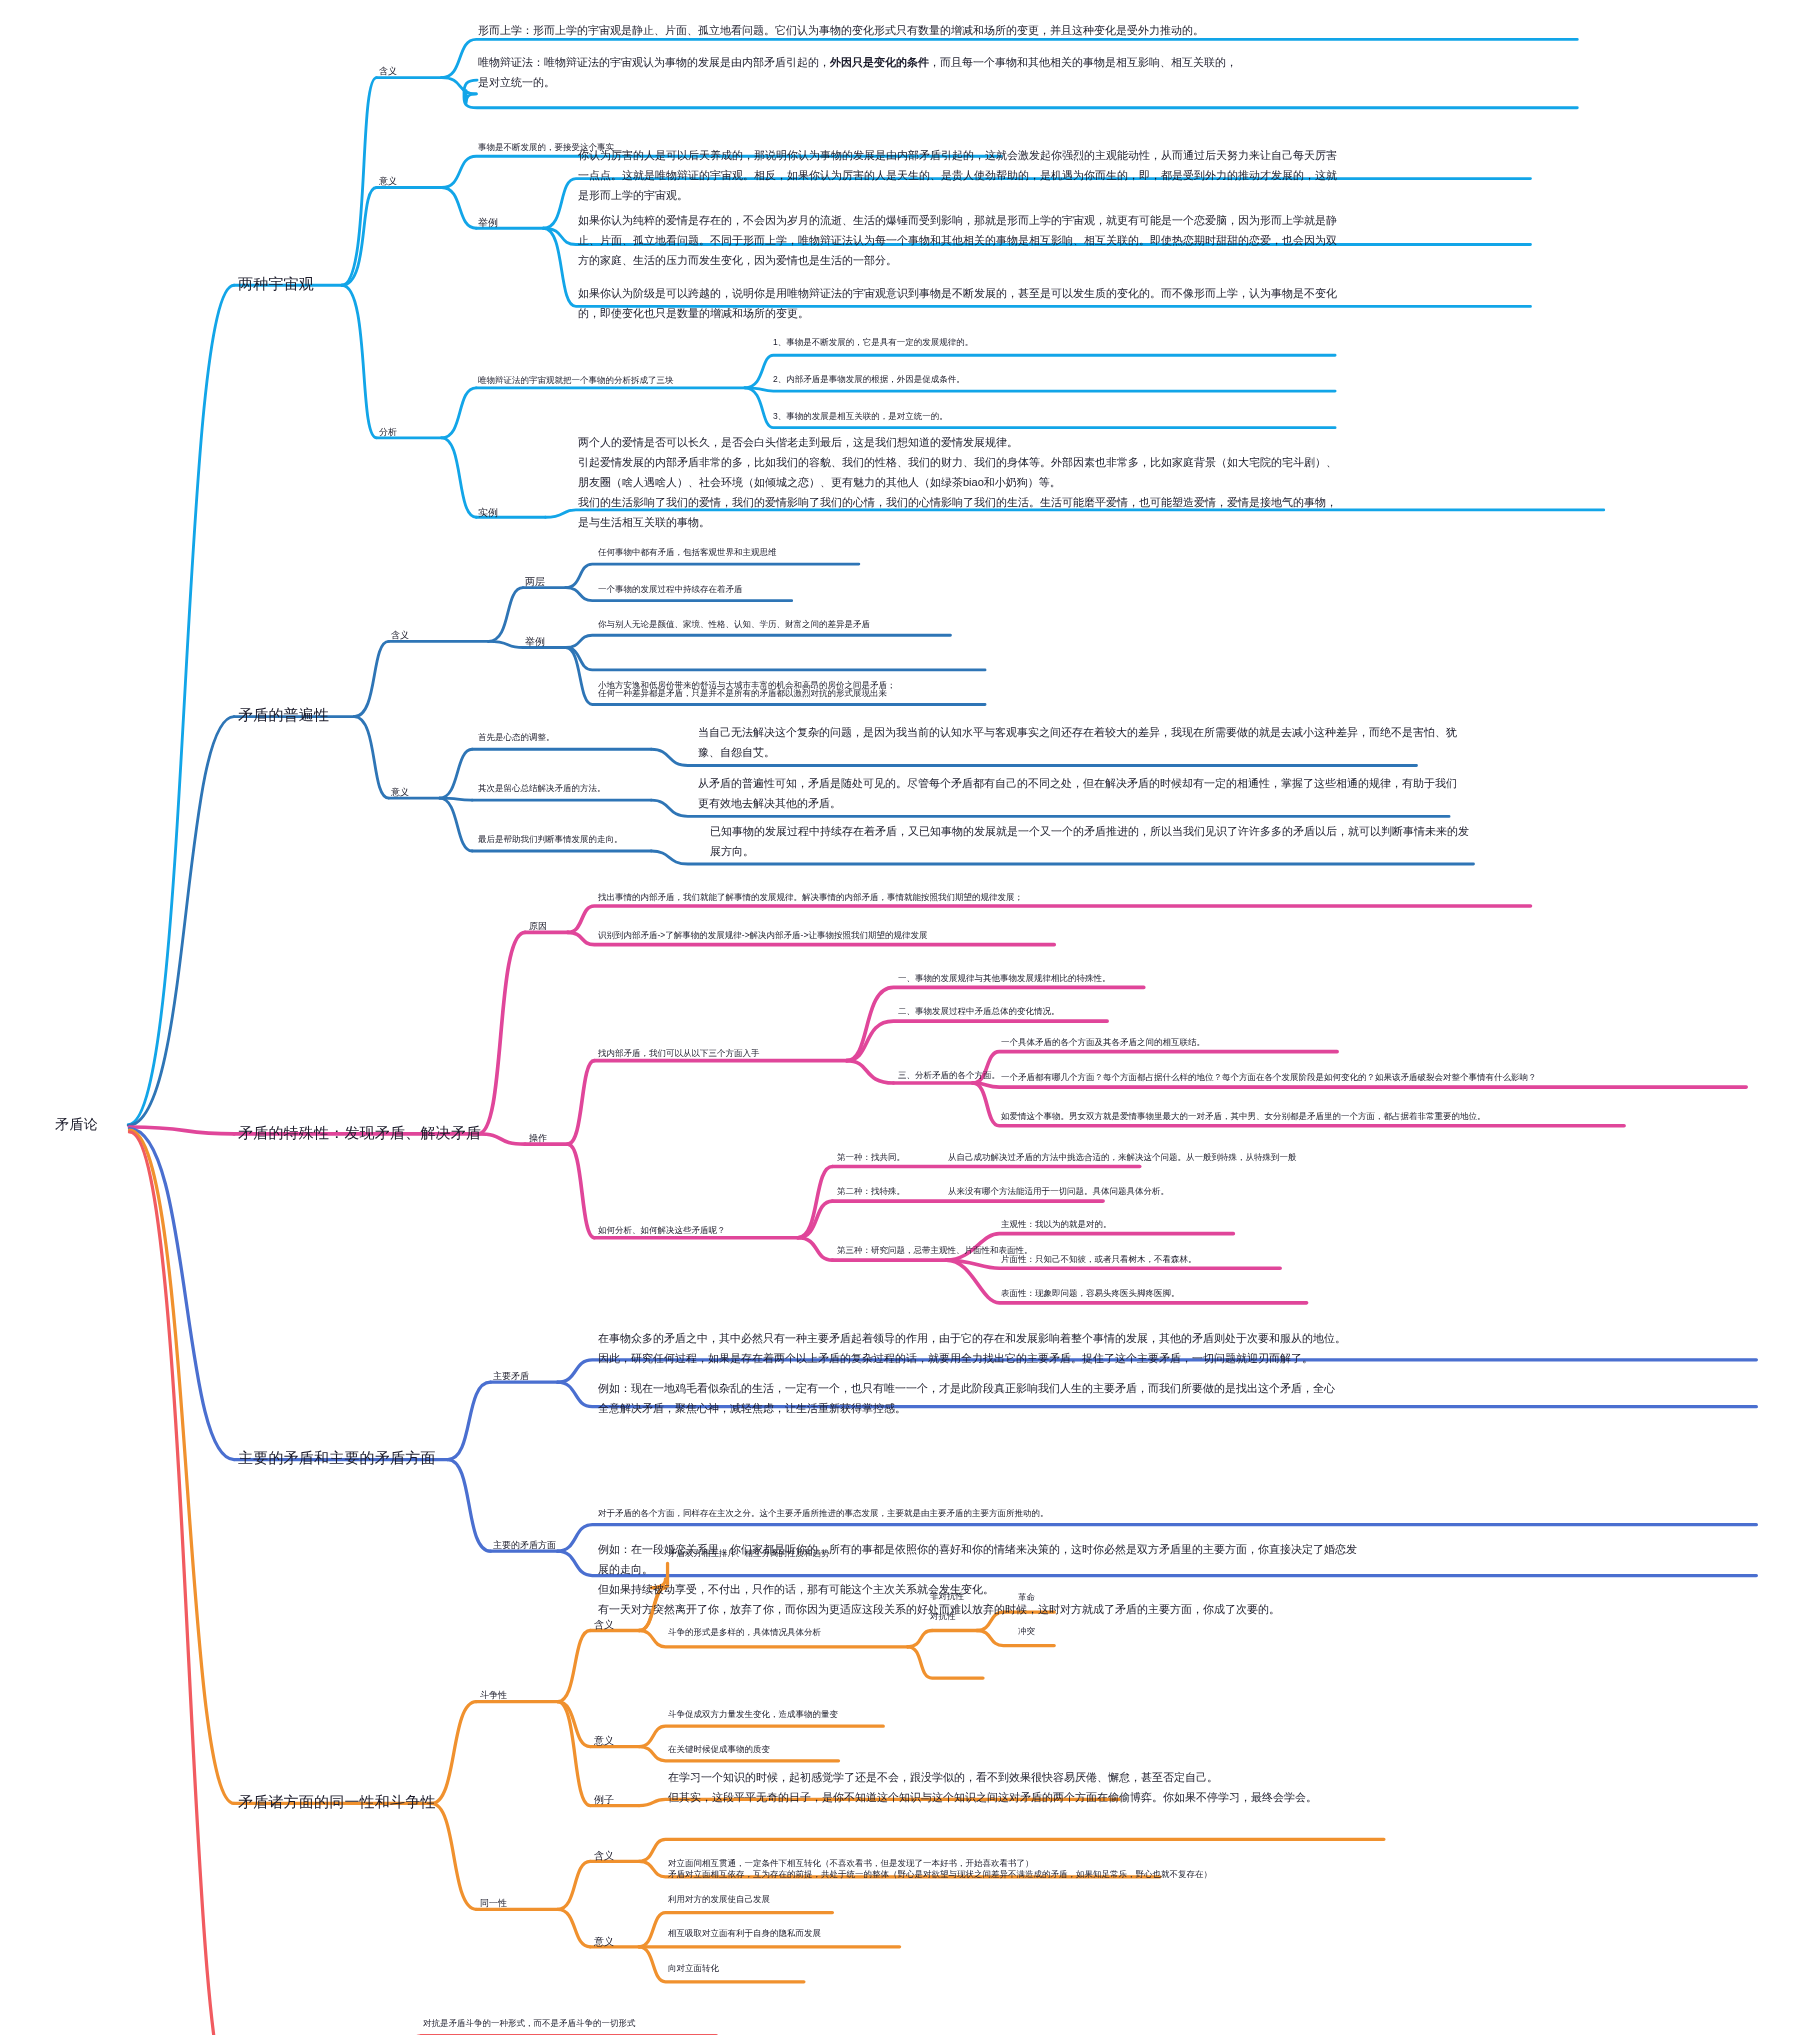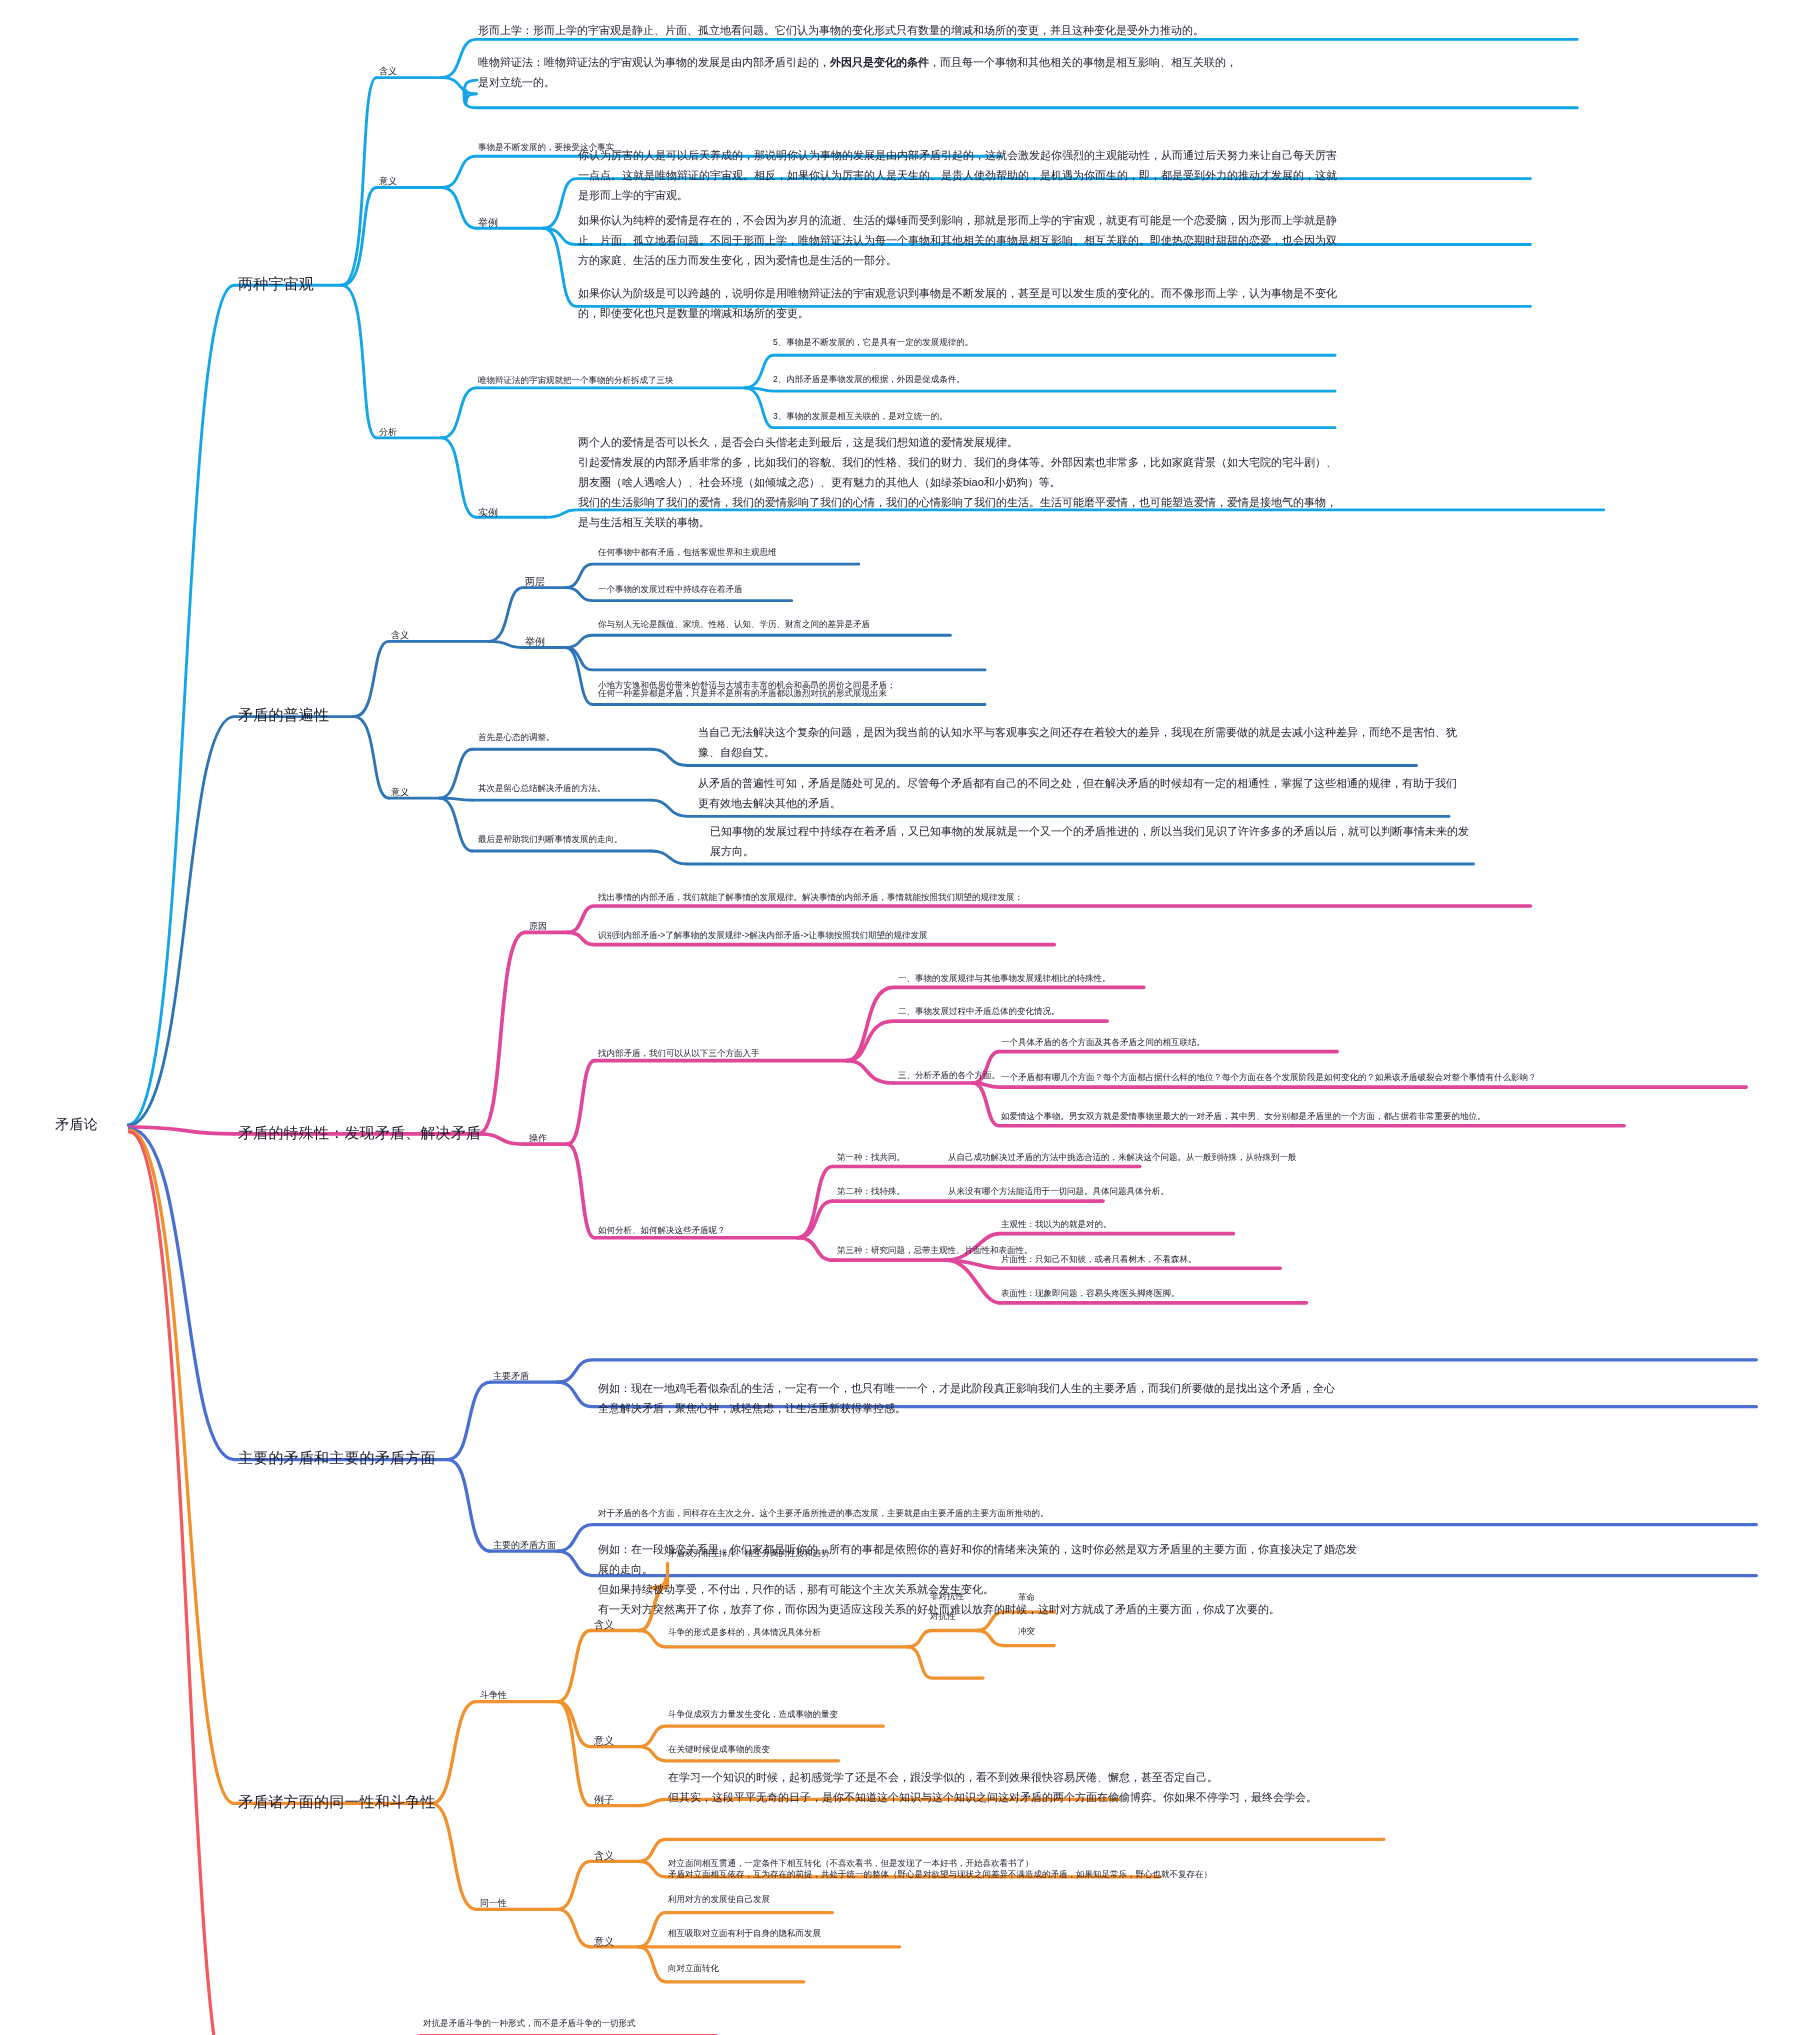--- a/index.html
+++ b/index.html
@@ -211,21 +211,21 @@
 一点点。这就是唯物辩证的宇宙观。相反，如果你认为厉害的人是天生的、是贵人使劲帮助的，是机遇为你而生的，即，都是受到外力的推动才发展的，这就
 是形而上学的宇宙观。</div>
   <div class="node para" style="left:578px;top:210px;">如果你认为纯粹的爱情是存在的，不会因为岁月的流逝、生活的爆锤而受到影响，那就是形而上学的宇宙观，就更有可能是一个恋爱脑，因为形而上学就是静
 止、片面、孤立地看问题。不同于形而上学，唯物辩证法认为每一个事物和其他相关的事物是相互影响、相互关联的。即使热恋期时甜甜的恋爱，也会因为双
 方的家庭、生活的压力而发生变化，因为爱情也是生活的一部分。</div>
   <div class="node para" style="left:578px;top:283px;">如果你认为阶级是可以跨越的，说明你是用唯物辩证法的宇宙观意识到事物是不断发展的，甚至是可以发生质的变化的。而不像形而上学，认为事物是不变化
 的，即使变化也只是数量的增减和场所的变更。</div>
 
   <div class="node l2" style="left:379px;top:425px;">分析</div>
   <div class="node leaf" style="left:478px;top:374px;">唯物辩证法的宇宙观就把一个事物的分析拆成了三块</div>
-  <div class="node leaf" style="left:773px;top:336px;">5、事物是不断发展的，它是具有一定的发展规律的。</div>
+  <div class="node leaf" style="left:773px;top:336px;">1、事物是不断发展的，它是具有一定的发展规律的。</div>
   <div class="node leaf" style="left:773px;top:373px;">2、内部矛盾是事物发展的根据，外因是促成条件。</div>
   <div class="node leaf" style="left:773px;top:410px;">3、事物的发展是相互关联的，是对立统一的。</div>
   <div class="node l3" style="left:478px;top:505px;">实例</div>
   <div class="node para" style="left:578px;top:432px;">两个人的爱情是否可以长久，是否会白头偕老走到最后，这是我们想知道的爱情发展规律。
 引起爱情发展的内部矛盾非常的多，比如我们的容貌、我们的性格、我们的财力、我们的身体等。外部因素也非常多，比如家庭背景（如大宅院的宅斗剧）、
 朋友圈（啥人遇啥人）、社会环境（如倾城之恋）、更有魅力的其他人（如绿茶biao和小奶狗）等。
 我们的生活影响了我们的爱情，我们的爱情影响了我们的心情，我们的心情影响了我们的生活。生活可能磨平爱情，也可能塑造爱情，爱情是接地气的事物，
 是与生活相互关联的事物。</div>
 
   <div class="node l1" style="left:238px;top:703px;">矛盾的普遍性</div>
@@ -266,20 +266,22 @@
   <div class="node leaf" style="left:948px;top:1151px;">从自己成功解决过矛盾的方法中挑选合适的，来解决这个问题。从一般到特殊，从特殊到一般</div>
   <div class="node leaf" style="left:837px;top:1185px;">第二种：找特殊。</div>
   <div class="node leaf" style="left:948px;top:1185px;">从来没有哪个方法能适用于一切问题。具体问题具体分析。</div>
   <div class="node leaf" style="left:837px;top:1244px;">第三种：研究问题，忌带主观性、片面性和表面性。</div>
   <div class="node leaf" style="left:1001px;top:1218px;">主观性：我以为的就是对的。</div>
   <div class="node leaf" style="left:1001px;top:1253px;">片面性：只知己不知彼，或者只看树木，不看森林。</div>
   <div class="node leaf" style="left:1001px;top:1287px;">表面性：现象即问题，容易头疼医头脚疼医脚。</div>
 
   <div class="node l1" style="left:238px;top:1446px;">主要的矛盾和主要的矛盾方面</div>
   <div class="node l2" style="left:493px;top:1369px;">主要矛盾</div>
+  <div class="node para" style="left:598px;top:1328px;">在事物众多的矛盾之中，其中必然只有一种主要矛盾起着领导的作用，由于它的存在和发展影响着整个事情的发展，其他的矛盾则处于次要和服从的地位。
+因此，研究任何过程，如果是存在着两个以上矛盾的复杂过程的话，就要用全力找出它的主要矛盾。捉住了这个主要矛盾，一切问题就迎刃而解了。</div>
   <div class="node para" style="left:598px;top:1378px;">例如：现在一地鸡毛看似杂乱的生活，一定有一个，也只有唯一一个，才是此阶段真正影响我们人生的主要矛盾，而我们所要做的是找出这个矛盾，全心
 全意解决矛盾，聚焦心神，减轻焦虑，让生活重新获得掌控感。</div>
   <div class="node l2" style="left:493px;top:1538px;">主要的矛盾方面</div>
   <div class="node leaf" style="left:598px;top:1507px;">对于矛盾的各个方面，同样存在主次之分。这个主要矛盾所推进的事态发展，主要就是由主要矛盾的主要方面所推动的。</div>
   <div class="node para" style="left:598px;top:1539px;">例如：在一段婚恋关系里，你们家都是听你的，所有的事都是依照你的喜好和你的情绪来决策的，这时你必然是双方矛盾里的主要方面，你直接决定了婚恋发
 展的走向。
 但如果持续被动享受，不付出，只作的话，那有可能这个主次关系就会发生变化。
 有一天对方突然离开了你，放弃了你，而你因为更适应这段关系的好处而难以放弃的时候，这时对方就成了矛盾的主要方面，你成了次要的。</div>
 
   <div class="node l1" style="left:238px;top:1790px;">矛盾诸方面的同一性和斗争性</div>

